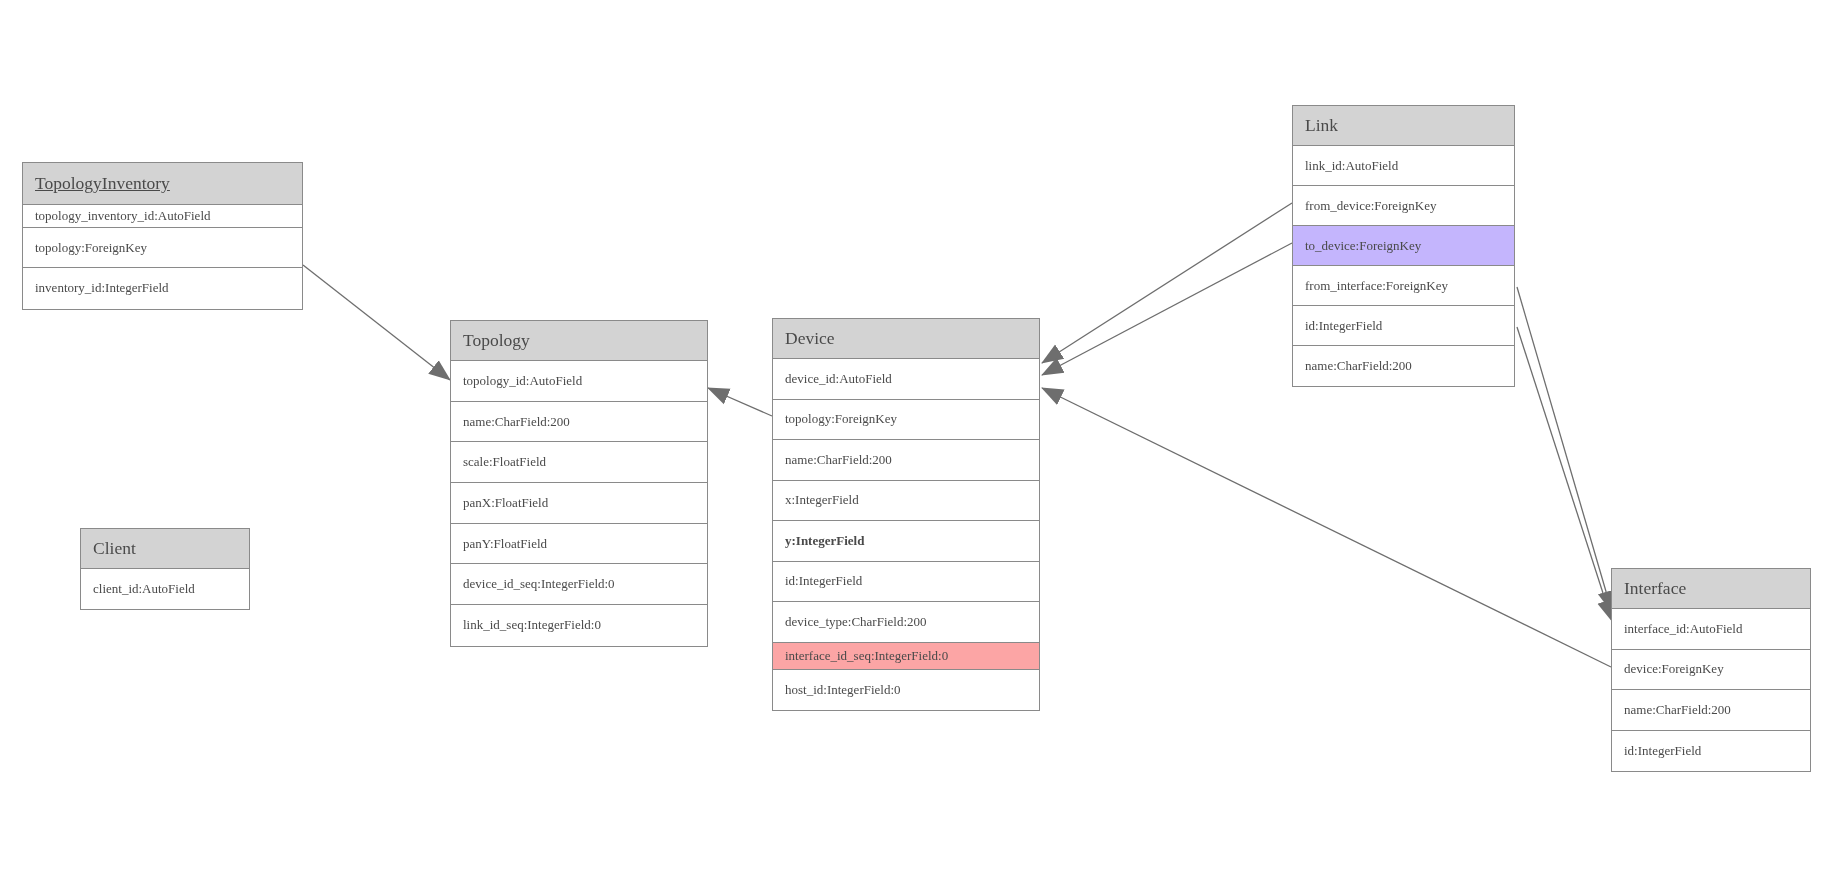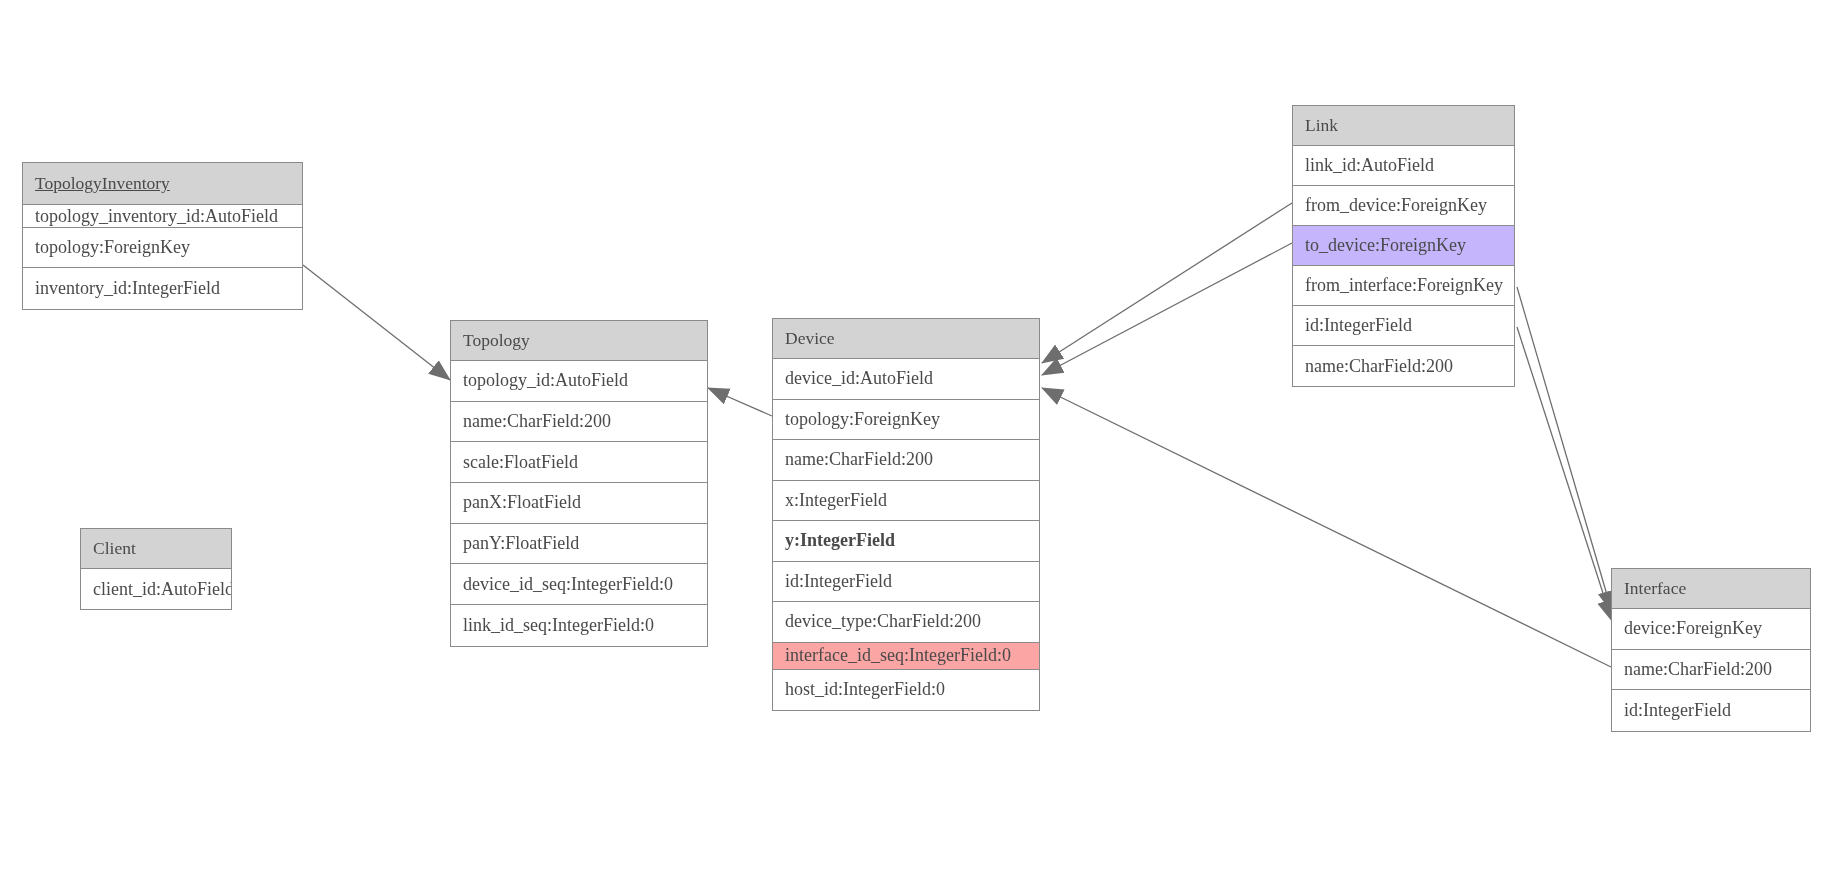--- a/index.html
+++ b/index.html
@@ -36,21 +36,21 @@
     font-size: 17.5px;
     border-bottom: 1.5px solid #8a8a8a;
     white-space: nowrap;
     overflow: hidden;
   }
   .entity-row {
     box-sizing: border-box;
     display: flex;
     align-items: center;
     padding: 0 12px;
-    font-size: 18px;
+    font-size: 13px;
     border-bottom: 1.5px solid #8a8a8a;
     white-space: nowrap;
     overflow: hidden;
   }
   .entity-row:last-child {
     border-bottom: none;
   }
 </style>
 </head>
 <body>
@@ -79,21 +79,21 @@
     <div class="entity" style="left: 450px; top: 320px; width: 258px; border-color: rgb(138, 138, 138);">
       <div class="entity-header" style="height: 40px; background: rgb(211, 211, 211); color: rgb(74, 74, 74); border-color: rgb(138, 138, 138);">Topology</div>
       <div class="entity-row" style="height: 40.7px; background: rgb(255, 255, 255); color: rgb(74, 74, 74); border-color: rgb(138, 138, 138);">topology_id:AutoField</div>
       <div class="entity-row" style="height: 40.7px; background: rgb(255, 255, 255); color: rgb(74, 74, 74); border-color: rgb(138, 138, 138);">name:CharField:200</div>
       <div class="entity-row" style="height: 40.7px; background: rgb(255, 255, 255); color: rgb(74, 74, 74); border-color: rgb(138, 138, 138);">scale:FloatField</div>
       <div class="entity-row" style="height: 40.7px; background: rgb(255, 255, 255); color: rgb(74, 74, 74); border-color: rgb(138, 138, 138);">panX:FloatField</div>
       <div class="entity-row" style="height: 40.7px; background: rgb(255, 255, 255); color: rgb(74, 74, 74); border-color: rgb(138, 138, 138);">panY:FloatField</div>
       <div class="entity-row" style="height: 40.7px; background: rgb(255, 255, 255); color: rgb(74, 74, 74); border-color: rgb(138, 138, 138);">device_id_seq:IntegerField:0</div>
       <div class="entity-row" style="height: 40.7px; background: rgb(255, 255, 255); color: rgb(74, 74, 74); border-color: rgb(138, 138, 138);">link_id_seq:IntegerField:0</div>
     </div>
-    <div class="entity" style="left: 80px; top: 528px; width: 152px; border-color: rgb(138, 138, 138);">
+    <div class="entity" style="left: 80px; top: 528px; width: 170px; border-color: rgb(138, 138, 138);">
       <div class="entity-header" style="height: 40px; background: rgb(211, 211, 211); color: rgb(74, 74, 74); border-color: rgb(138, 138, 138);">Client</div>
       <div class="entity-row" style="height: 40px; background: rgb(255, 255, 255); color: rgb(74, 74, 74); border-color: rgb(138, 138, 138);">client_id:AutoField</div>
     </div>
     <div class="entity" style="left: 772px; top: 318px; width: 268px; border-color: rgb(138, 138, 138);">
       <div class="entity-header" style="height: 40px; background: rgb(211, 211, 211); color: rgb(74, 74, 74); border-color: rgb(138, 138, 138);">Device</div>
       <div class="entity-row" style="height: 40.5px; background: rgb(255, 255, 255); color: rgb(74, 74, 74); border-color: rgb(138, 138, 138);">device_id:AutoField</div>
       <div class="entity-row" style="height: 40.5px; background: rgb(255, 255, 255); color: rgb(74, 74, 74); border-color: rgb(138, 138, 138);">topology:ForeignKey</div>
       <div class="entity-row" style="height: 40.5px; background: rgb(255, 255, 255); color: rgb(74, 74, 74); border-color: rgb(138, 138, 138);">name:CharField:200</div>
       <div class="entity-row" style="height: 40.5px; background: rgb(255, 255, 255); color: rgb(74, 74, 74); border-color: rgb(138, 138, 138);">x:IntegerField</div>
       <div class="entity-row" style="height: 40.5px; background: rgb(255, 255, 255); color: rgb(74, 74, 74); border-color: rgb(138, 138, 138); font-weight: bold;">y:IntegerField</div>
@@ -106,17 +106,18 @@
       <div class="entity-header" style="height: 40px; background: rgb(211, 211, 211); color: rgb(74, 74, 74); border-color: rgb(138, 138, 138);">Link</div>
       <div class="entity-row" style="height: 40px; background: rgb(255, 255, 255); color: rgb(74, 74, 74); border-color: rgb(138, 138, 138);">link_id:AutoField</div>
       <div class="entity-row" style="height: 40px; background: rgb(255, 255, 255); color: rgb(74, 74, 74); border-color: rgb(138, 138, 138);">from_device:ForeignKey</div>
       <div class="entity-row" style="height: 40px; background: #c4b5fd; color: rgb(74, 74, 74); border-color: rgb(138, 138, 138);">to_device:ForeignKey</div>
       <div class="entity-row" style="height: 40px; background: rgb(255, 255, 255); color: rgb(74, 74, 74); border-color: rgb(138, 138, 138);">from_interface:ForeignKey</div>
       <div class="entity-row" style="height: 40px; background: rgb(255, 255, 255); color: rgb(74, 74, 74); border-color: rgb(138, 138, 138);">id:IntegerField</div>
       <div class="entity-row" style="height: 40px; background: rgb(255, 255, 255); color: rgb(74, 74, 74); border-color: rgb(138, 138, 138);">name:CharField:200</div>
     </div>
     <div class="entity" style="left: 1611px; top: 568px; width: 200px; border-color: rgb(138, 138, 138);">
       <div class="entity-header" style="height: 40px; background: rgb(211, 211, 211); color: rgb(74, 74, 74); border-color: rgb(138, 138, 138);">Interface</div>
+      <div class="entity-row" style="height: 40.5px; background: rgb(255, 255, 255); color: rgb(74, 74, 74); border-color: rgb(138, 138, 138);">interface_id:AutoField</div>
       <div class="entity-row" style="height: 40.5px; background: rgb(255, 255, 255); color: rgb(74, 74, 74); border-color: rgb(138, 138, 138);">device:ForeignKey</div>
       <div class="entity-row" style="height: 40.5px; background: rgb(255, 255, 255); color: rgb(74, 74, 74); border-color: rgb(138, 138, 138);">name:CharField:200</div>
       <div class="entity-row" style="height: 40.5px; background: rgb(255, 255, 255); color: rgb(74, 74, 74); border-color: rgb(138, 138, 138);">id:IntegerField</div>
     </div>
   </div>
 
 </body></html>

